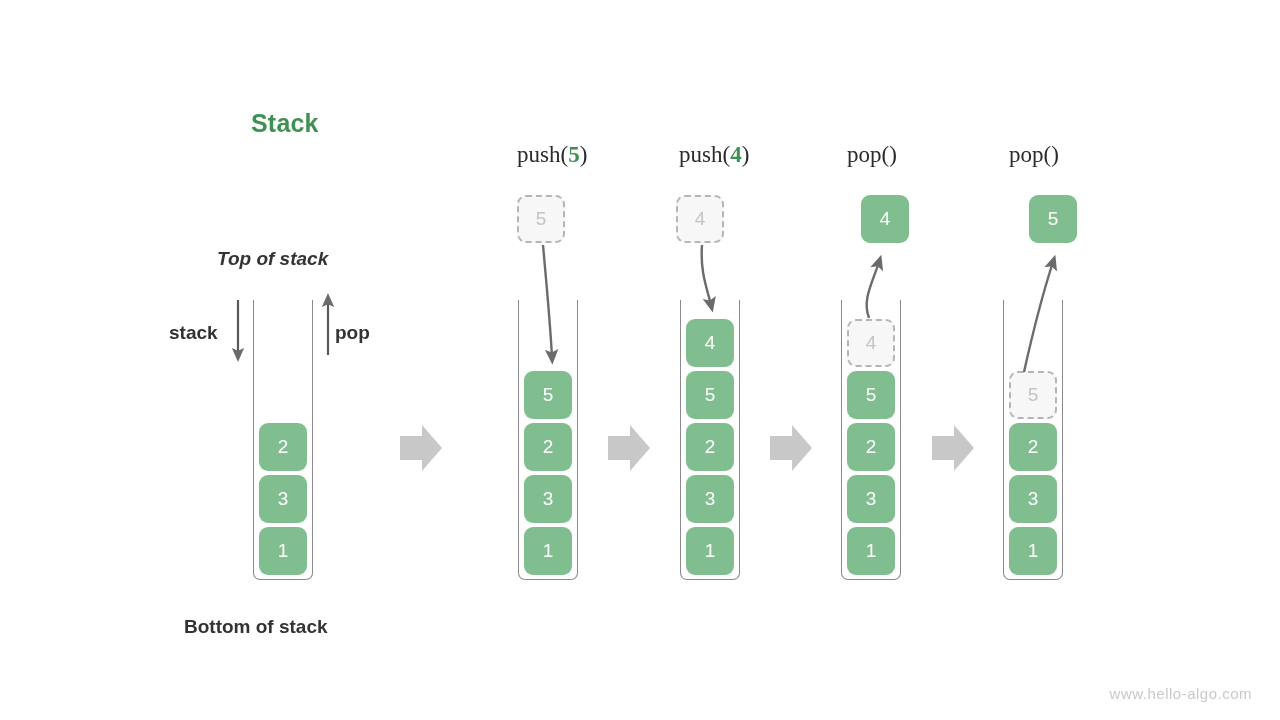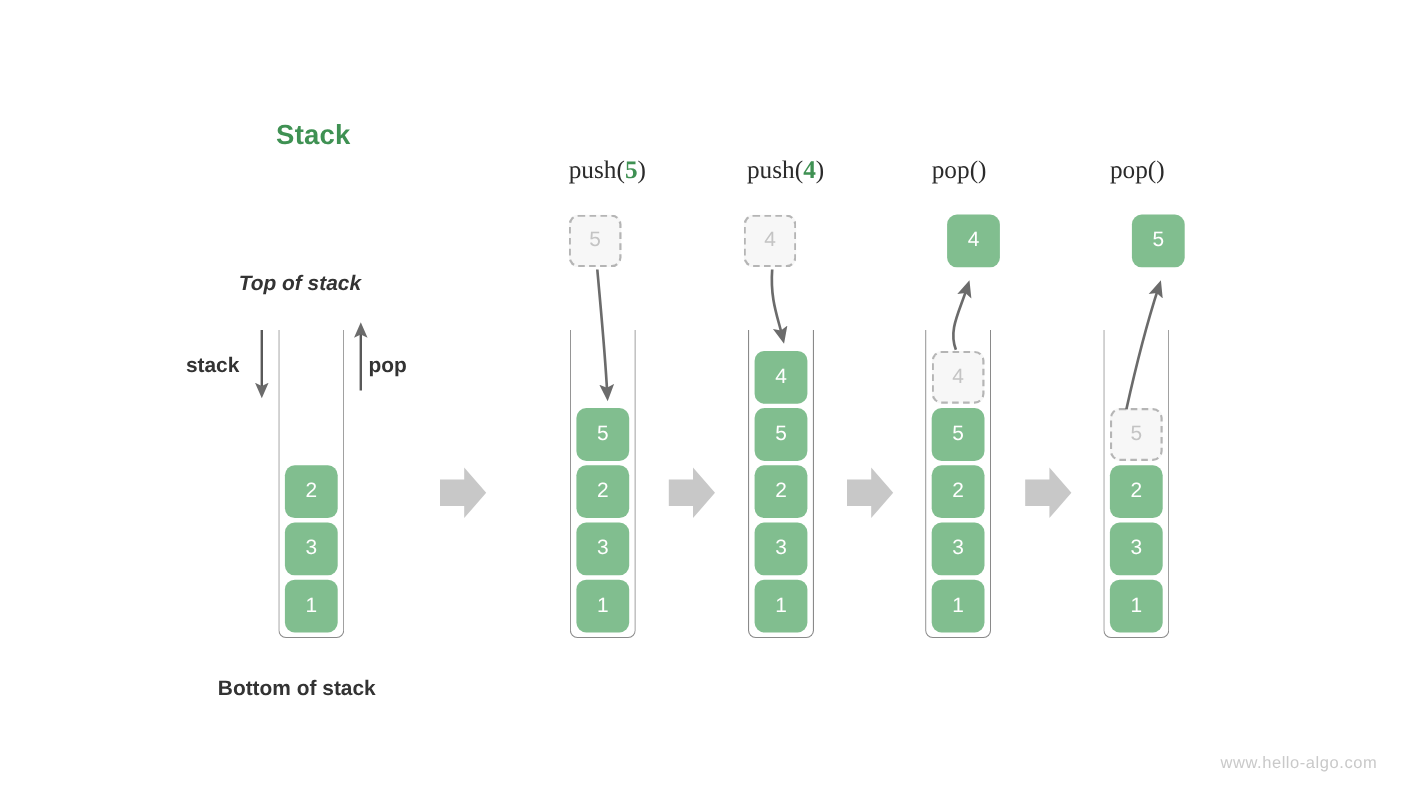--- a/index.html
+++ b/index.html
@@ -110,21 +110,21 @@
 <div class="canvas">
 
   <div class="title" style="left:251px; top:109px;">Stack</div>
 
   <div class="label-bold" style="left:217px; top:248px;font-style:italic;">Top of stack</div>
 
   <div class="label-bold" style="left:169px; top:322px;">stack</div>
 
   <div class="label-bold" style="left:335px; top:322px;">pop</div>
 
-  <div class="label-bold" style="left:198px; top:616px;">Bottom of stack</div>
+  <div class="label-bold" style="left:184px; top:616px;">Bottom of stack</div>
 
   <div class="stack-container" style="left:253px; top:300px; width:60px; height:280px;"></div>
   <div class="block" style="left:259px; top:423px;">2</div>
   <div class="block" style="left:259px; top:475px;">3</div>
   <div class="block" style="left:259px; top:527px;">1</div>
 
   <div class="op-label" style="left:517px; top:142px;">
     <span>push(</span><span class="num">5</span><span>)</span>
   </div>
   <div class="block ghost" style="left:517px; top:195px;">5</div>

